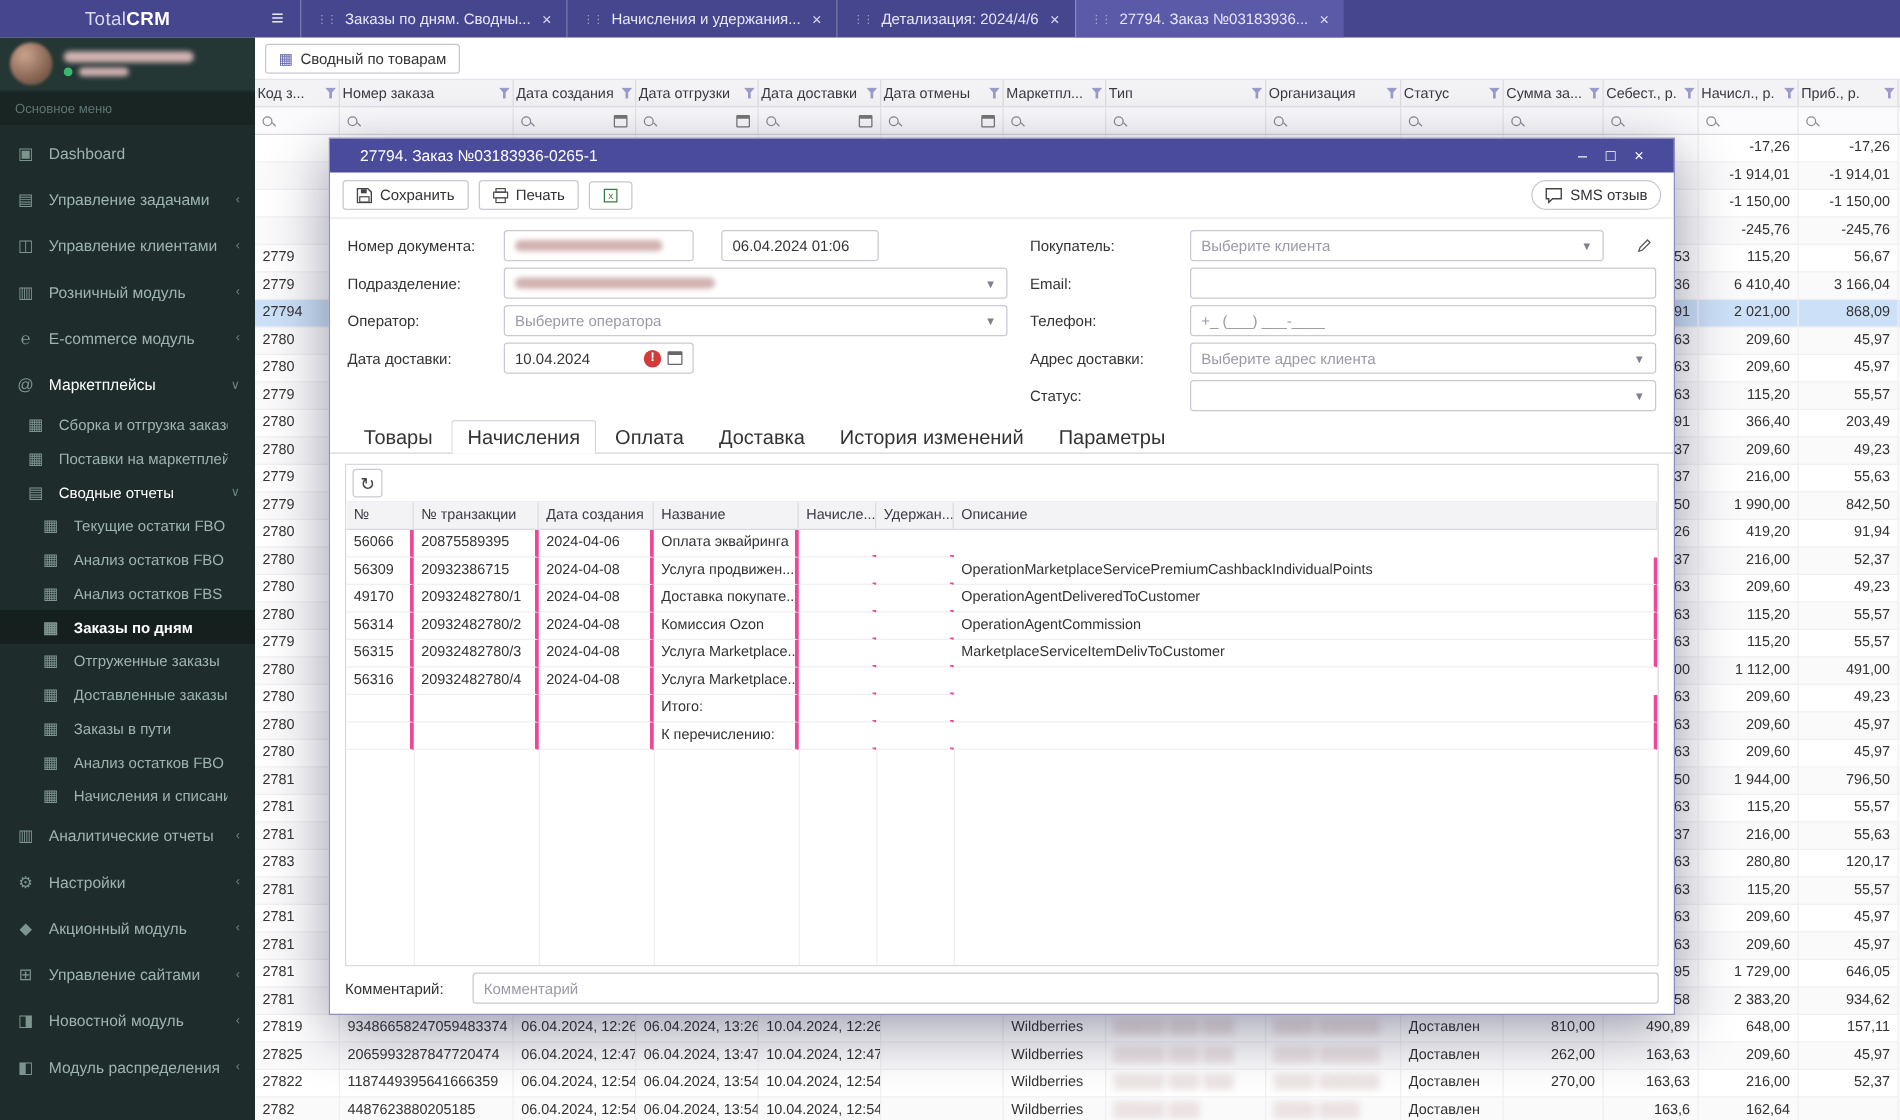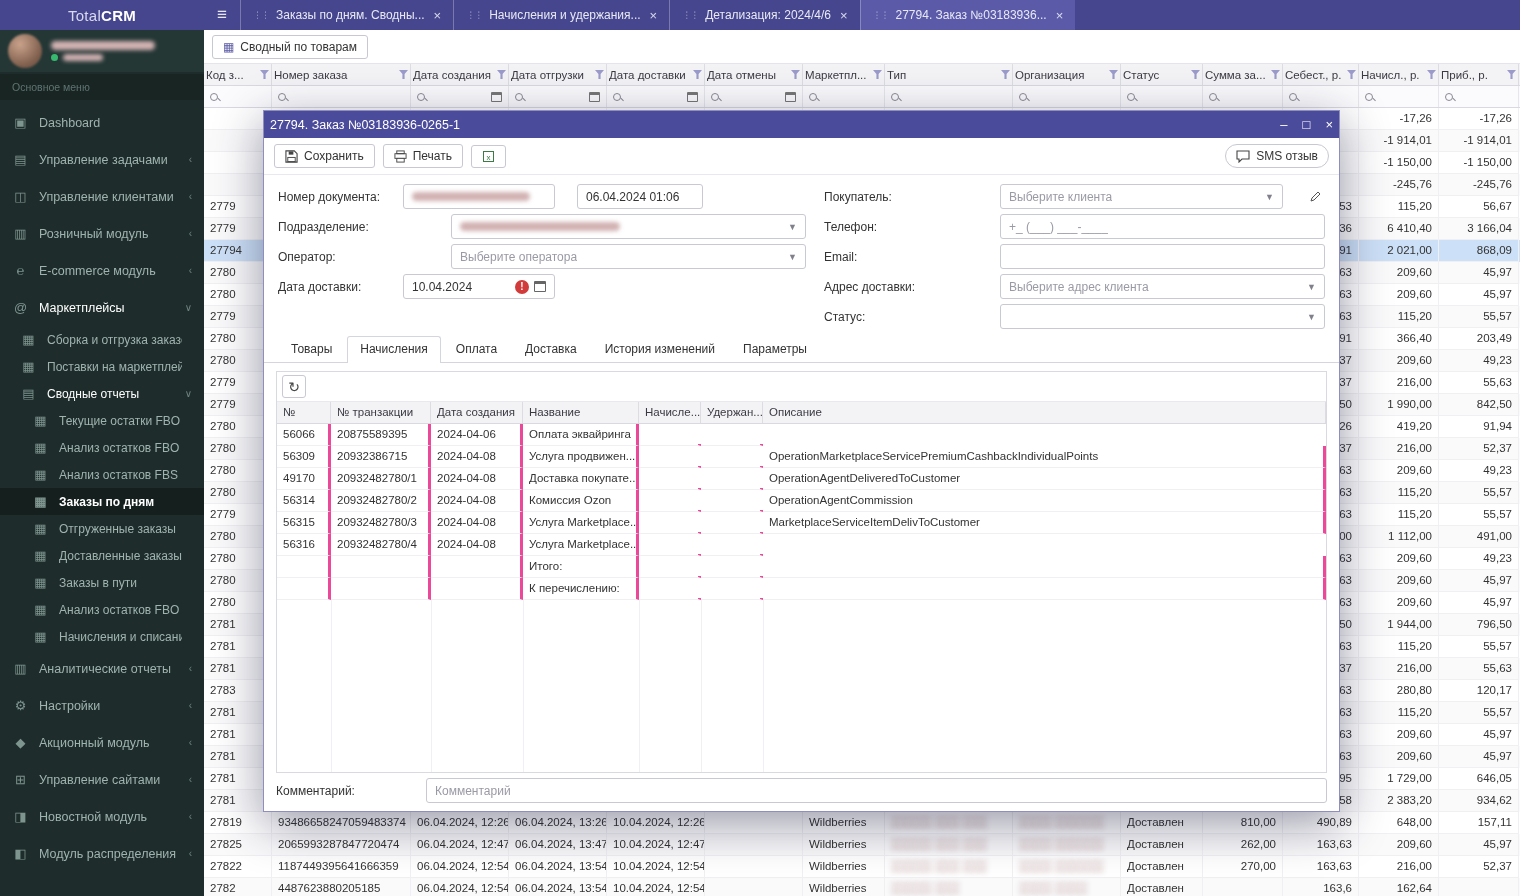--- a/index.html
+++ b/index.html
@@ -53,41 +53,41 @@
   .fc.with-cal .calico { display:block; }
   .g-row { display:grid; grid-template-columns:var(--cols); height:22px; font-size:11.5px; color:#333; }
   .g-row:nth-child(even) { background:#fafafb; }
   .g-row > div { padding:0 6px; line-height:21px; border-right:1px solid #f0f0f3; border-bottom:1px solid #f0f0f3; overflow:hidden; white-space:nowrap; }
   .g-row.selected, .g-row.selected:nth-child(even) { background:#cce0f7; }
   .g-row .num { text-align:right; }
   .blurred { color:transparent; text-shadow:0 0 5px rgba(186,148,148,.95); }
 
   
   .modal { position:absolute; left:263px; top:110px; width:1077px; height:702px; background:#fff; border:1px solid #8f8fbf; box-shadow:0 12px 45px rgba(25,25,60,.45); z-index:40; display:flex; flex-direction:column; }
-  .m-title { height:27px; background:#4b4b9c; color:#fff; display:flex; align-items:center; padding:0 6px; font-size:12.5px; flex:none; }
+  .m-title { height:27px; background:#4b4b9c; color:#fff; display:flex; align-items:center; padding:0 24px; font-size:12.5px; flex:none; }
   .wins { margin-left:auto; display:flex; gap:15px; font-size:13px; }
   .wins span { cursor:pointer; }
   .m-toolbar { height:37px; display:flex; align-items:center; gap:8px; padding:0 10px; border-bottom:1px solid #e8e8ee; flex:none; }
   .pill { border-radius:13px; margin-left:auto; }
   .m-form { padding:9px 14px 4px; display:flex; gap:18px; flex:none; }
   .f-col { display:flex; flex-direction:column; gap:5px; }
   .f-col.left { width:528px; }
   .f-col.right { flex:1; }
   .f-row { display:flex; align-items:center; height:25px; gap:22px; }
   .f-label { width:103px; font-size:12px; color:#333; flex:none; }
   .f-col.right .f-label { width:106px; }
   .inp { border:1px solid #c9c9d3; border-radius:3px; height:25px; display:flex; align-items:center; padding:0 8px; font-size:12px; color:#333; background:#fff; gap:5px; overflow:hidden; }
-  .grow { flex:1;margin-left:48px; }
+  .grow { flex:1; }
   .ph { color:#9a9aa5; white-space:nowrap; overflow:hidden; }
   .caret { margin-left:auto; color:#80808c; font-size:9px; flex:none; }
   .warn { width:14px; height:14px; border-radius:50%; background:#d23b3b; color:#fff; font-size:10px; font-weight:bold; display:flex; align-items:center; justify-content:center; margin-left:auto; flex:none; }
   .cal2 { width:12px; height:11px; border:1px solid #666; border-top:3px solid #666; border-radius:1px; flex:none; }
   .pencil-btn { width:20px; height:22px; display:flex; align-items:center; justify-content:center; cursor:pointer; flex:none; }
   .m-tabs { display:flex; padding:0 14px; gap:2px; height:27px; border-bottom:1px solid #d5d5de; flex:none; margin-top:3px; }
-  .m-tab { padding:5px 12px 0; font-size:12px; color:#333; border:1px solid transparent; border-bottom:none; border-radius:3px 3px 0 0; cursor:pointer; white-space:nowrap; }
+  .m-tab { padding:5px 12px 0; font-size:16px; color:#333; border:1px solid transparent; border-bottom:none; border-radius:3px 3px 0 0; cursor:pointer; white-space:nowrap; }
   .m-tab.active { border-color:#d5d5de; background:#fff; margin-bottom:-1px; }
   .m-content { flex:1; margin:8px 12px 0; border:1px solid #d9d9e0; display:flex; flex-direction:column; overflow:hidden;
                --tcols:54px 100px 92px 116px 62px 62px 1fr; }
   .m-refresh { height:30px; display:flex; align-items:center; padding:0 5px; border-bottom:1px solid #e8e8ee; flex:none; }
   .icbtn { width:24px; height:23px; border:1px solid #c9c9d3; border-radius:3px; display:flex; align-items:center; justify-content:center; font-size:14px; color:#444; cursor:pointer; background:#fff; }
   .t-head { display:grid; grid-template-columns:var(--tcols); height:22px; background:#f3f3f6; border-bottom:1px solid #d9d9e0; font-size:11.5px; color:#3a3a42; flex:none; }
   .t-head > div { padding:0 6px; line-height:21px; border-right:1px solid #dcdce2; overflow:hidden; white-space:nowrap; }
   .t-row { display:grid; grid-template-columns:var(--tcols); height:22px; font-size:11.5px; flex:none; }
   .t-row > div { padding:0 6px; line-height:21px; border-right:3px solid #ec4899; border-bottom:1px solid #f0f0f3; overflow:hidden; white-space:nowrap; }
   .t-row .num { text-align:center;margin-top:20px; }
@@ -1154,28 +1154,28 @@
           <span class="ph">Выберите клиента</span>
           <span class="caret">▼</span>
         </div>
         <span class="pencil-btn">
           <svg width="13" height="13" viewBox="0 0 13 13">
               <path d="M2 11l1-3 6-6 2 2-6 6z" fill="none" stroke="#555"></path>
             </svg>
         </span>
       </div>
       <div class="f-row">
+        <span class="f-label">Email:</span>
+        <div class="inp grow"></div>
+      </div>
+      <div class="f-row">
         <span class="f-label">Телефон:</span>
         <div class="inp grow">
           <span class="ph">+_ (___) ___-____</span>
         </div>
-      </div>
-      <div class="f-row">
-        <span class="f-label">Email:</span>
-        <div class="inp grow"></div>
       </div>
       <div class="f-row">
         <span class="f-label">Адрес доставки:</span>
         <div class="inp grow">
           <span class="ph">Выберите адрес клиента</span>
           <span class="caret">▼</span>
         </div>
       </div>
       <div class="f-row">
         <span class="f-label">Статус:</span>

